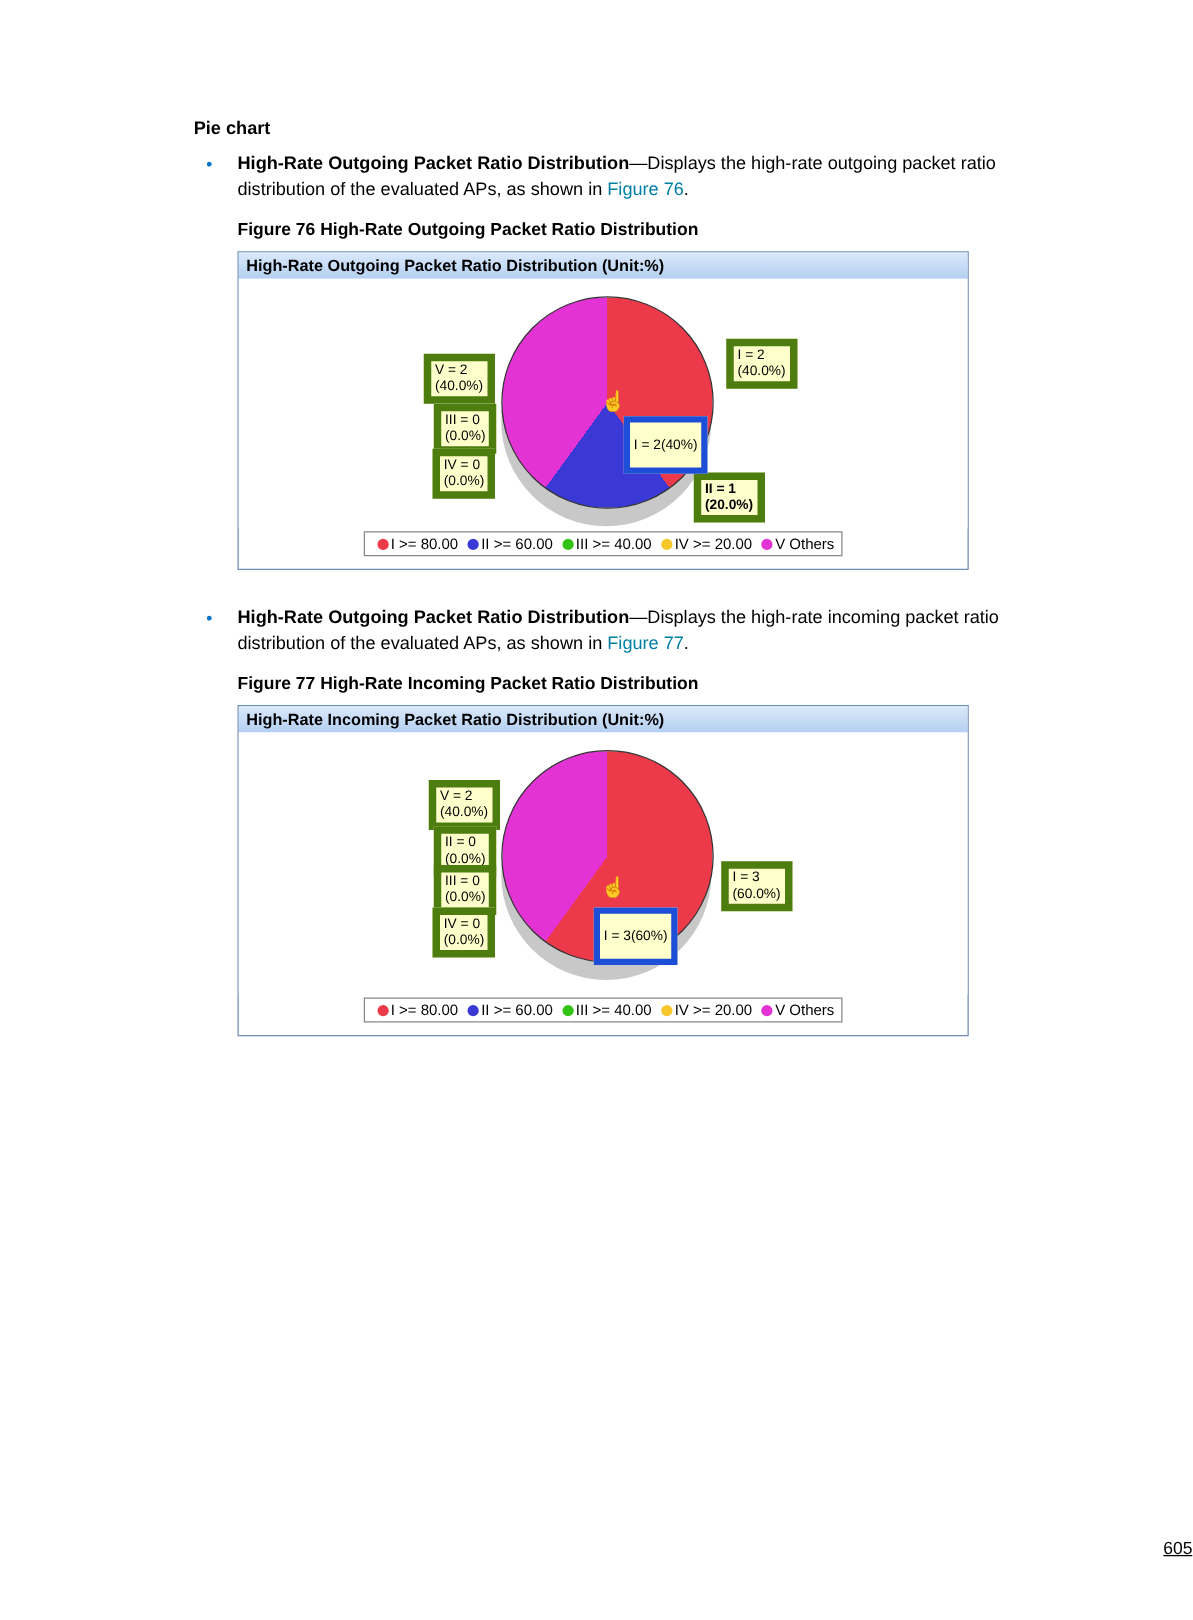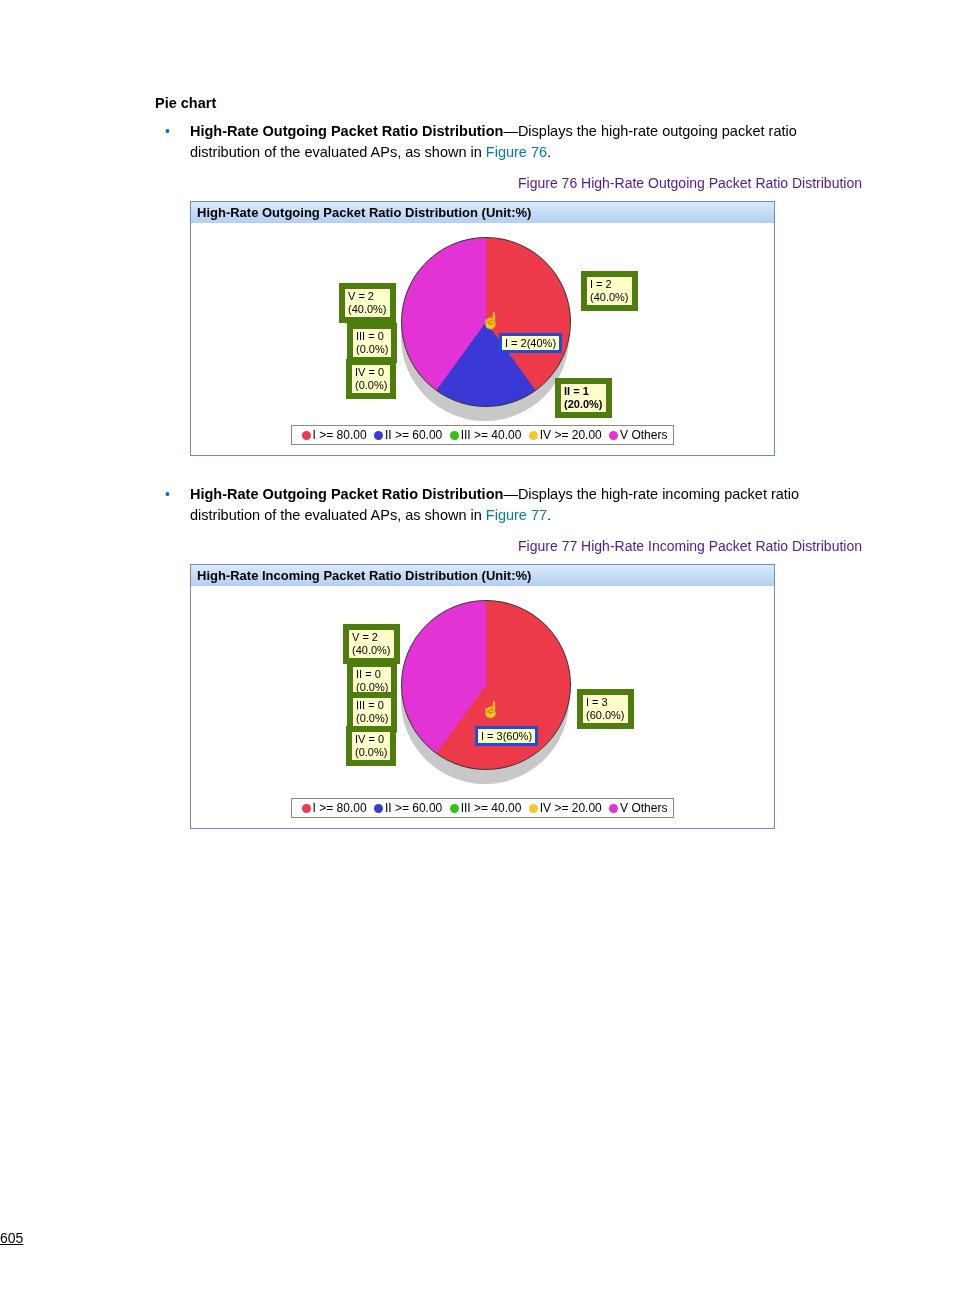--- a/index.html
+++ b/index.html
@@ -46,27 +46,26 @@
     top: 3px;
     color: #0073c8;
     font-size: 14px;
     line-height: 1;
   }
   ul.bullets > li .item-body {
     line-height: 1.45;
   }
   .bold { font-weight: bold; text-align: center; }
   .figcap {
-    color: #4c1d95;
-    font-weight: normal;
+    color: #000000;
+    font-weight: bold;
     margin-top: 12px;
     margin-bottom: 10px;
     margin-left: 35px;
     font-size: 14px;
-    text-align: right;
   }
   .chartbox {
     margin-left: 35px;
     width: 583px;
     border: 1px solid #6f8db6;
     font-family: Arial, sans-serif;
   }
   .chart-title {
     background: linear-gradient(#dbe9fb, #b3cff1);
     font-weight: bold;
@@ -106,23 +105,23 @@
     border: 6px solid #4d7c0f;
     font-size: 11px;
     line-height: 1.2;
     padding: 1px 3px;
     white-space: nowrap;
     z-index: 5;
   }
   .tooltip {
     position:absolute;
     background:#ffffcc;
-    border:3px solid #1d4ed8;
+    border:5px solid #1d4ed8;
     font-size:11px;
-    padding:1px 3px;
+    padding:12px 3px;
     z-index:6;
   }
   .cursor-hand {
     position:absolute;
     z-index:7;
     font-size:16px;
     pointer-events:none;
   }
   .legend-bar {
     border: 1px solid #888;
@@ -144,21 +143,21 @@
     border-radius:50%;
     vertical-align:middle;
     margin-right:2px;
     margin-left:4px;
   }
   .page-num {
     position:absolute;
     bottom:50px;
     left:0;
     width:100%;
-    text-align:left;
+    text-align:right;
     font-size:14px;
     text-decoration:underline;
   }
 </style>
 </head>
 <body>
 
 <div class="page">
 
   <div class="section-title">Pie chart</div>

